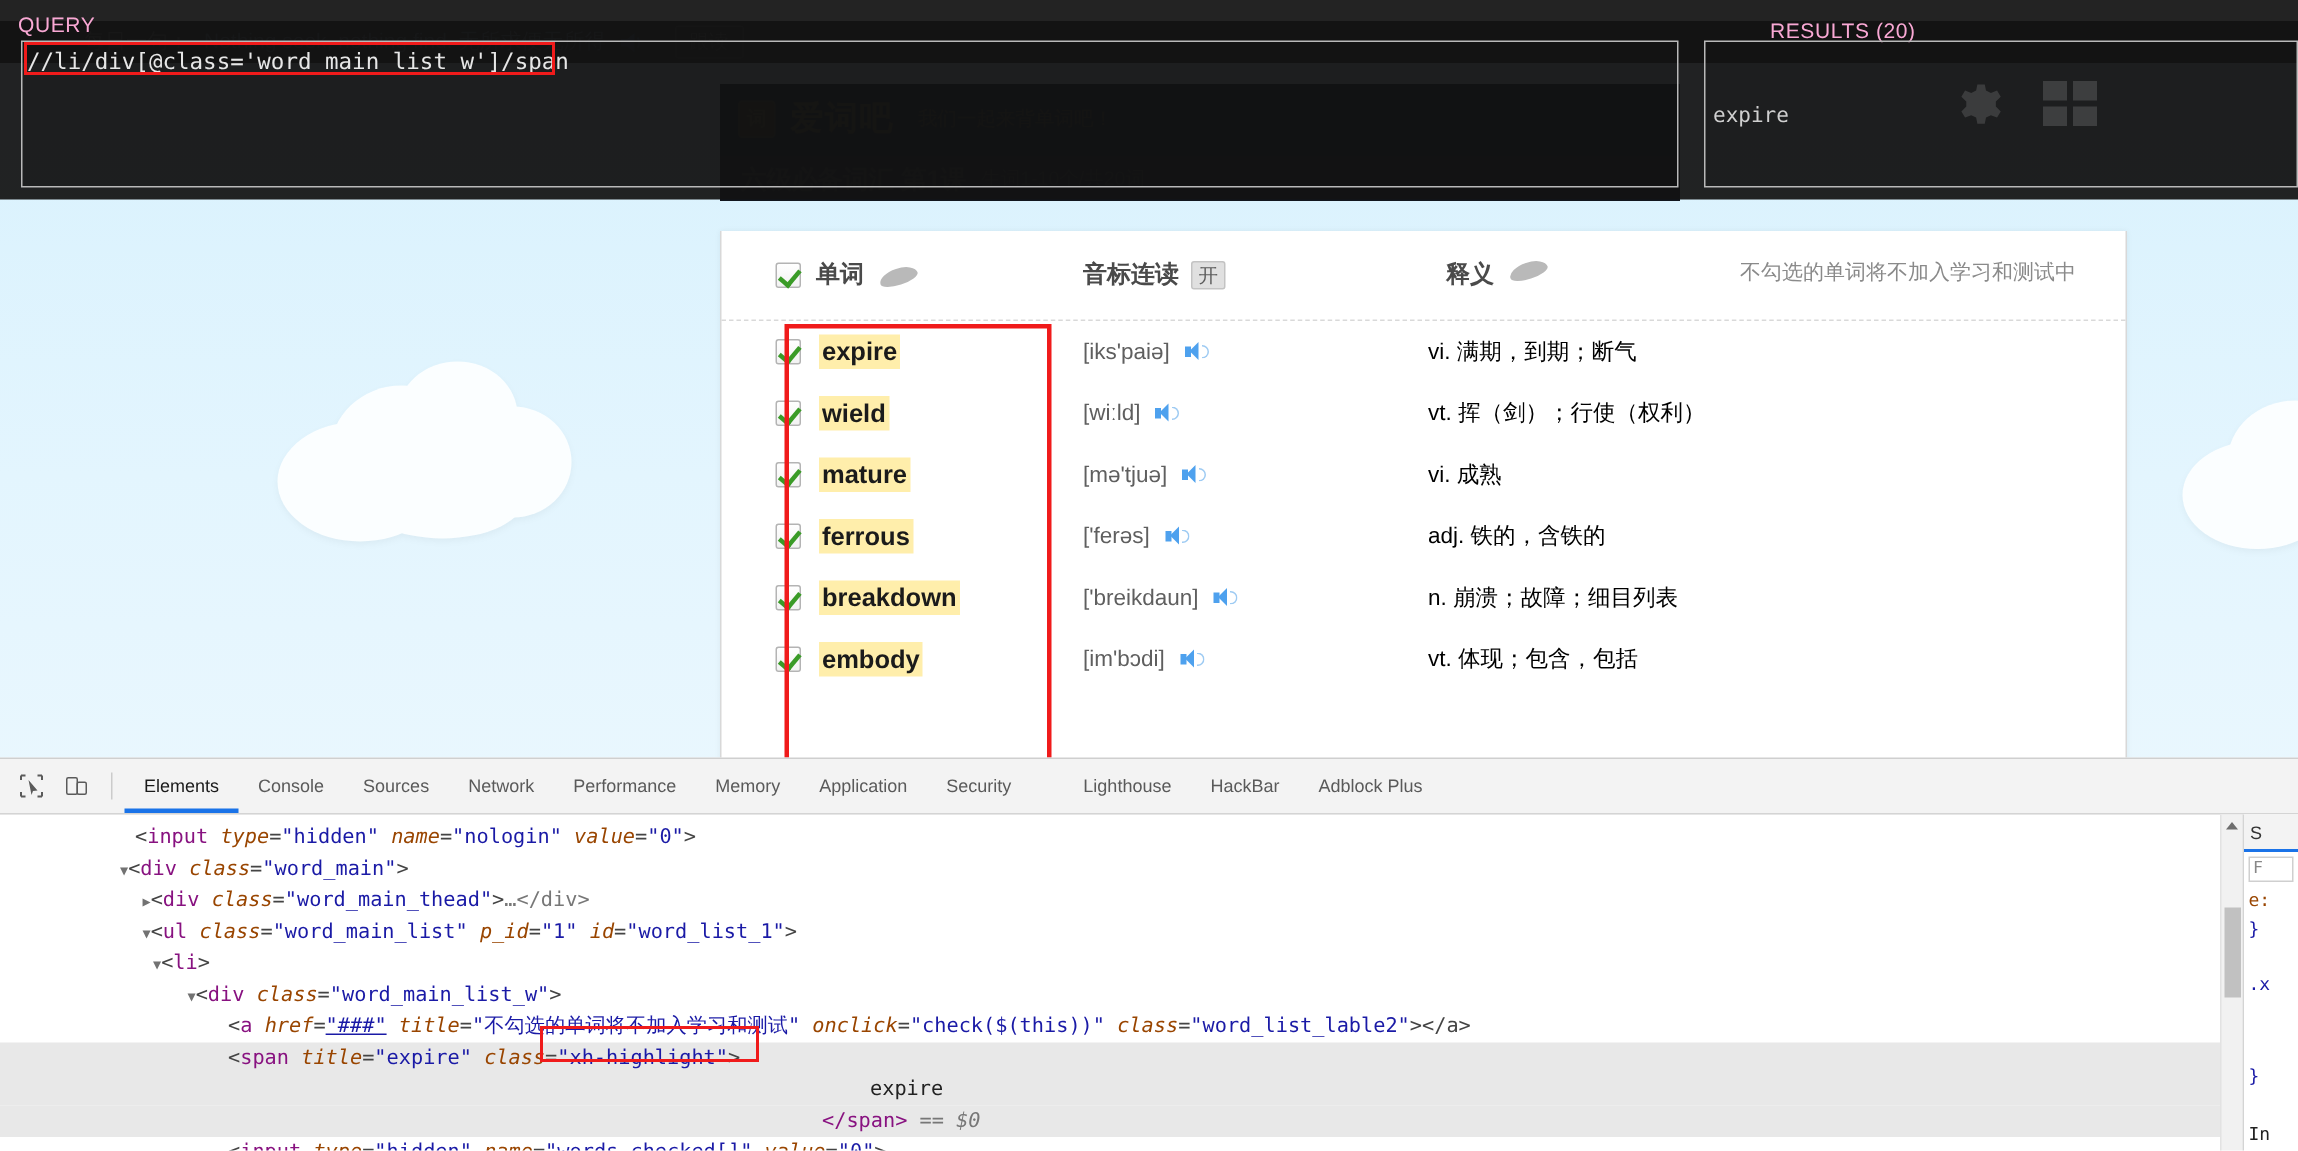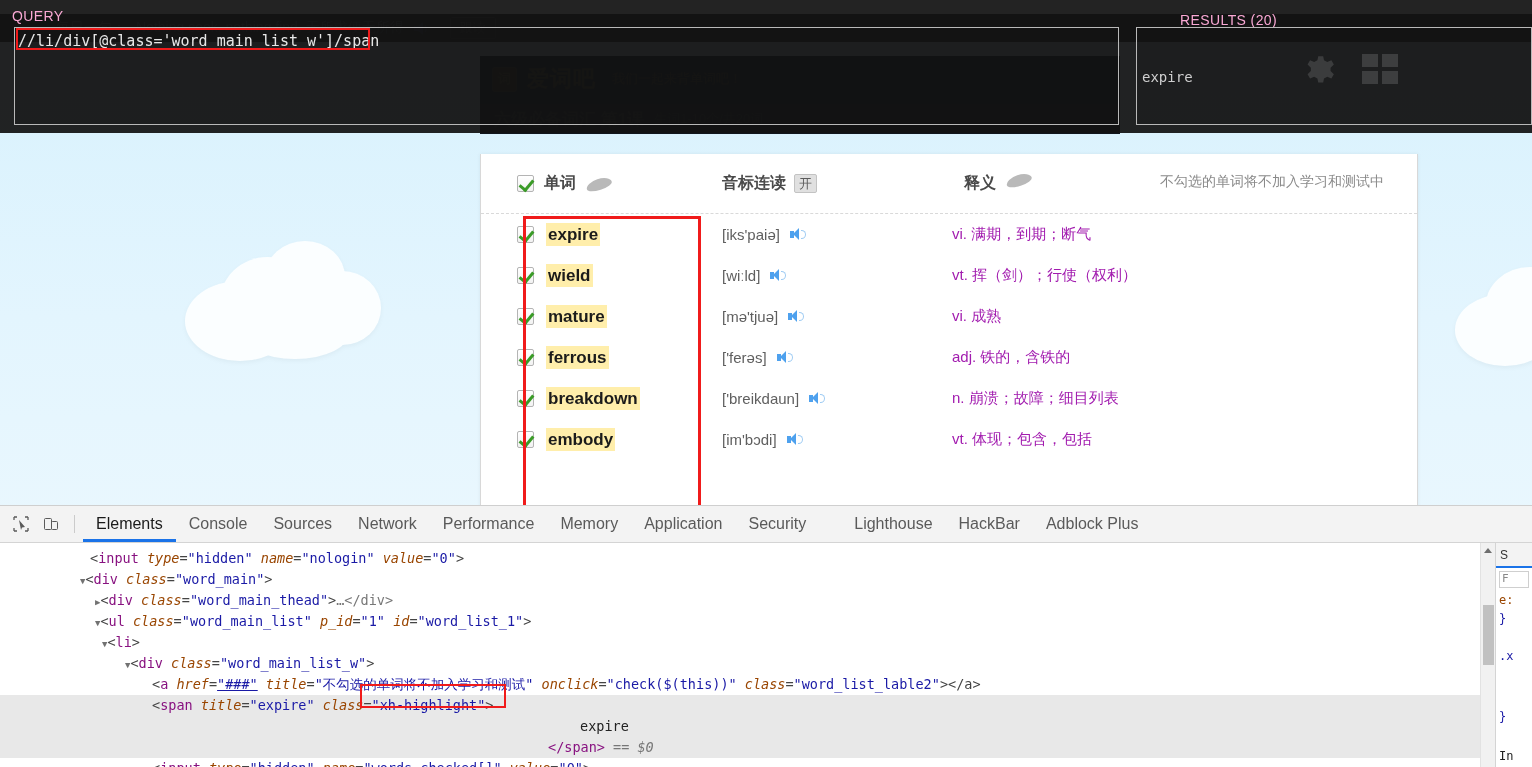--- a/index.html
+++ b/index.html
@@ -103,21 +103,21 @@
     padding: 0px 4px; line-height: 17px;
   }
 
   .rows { position: relative; }
   .row {
     display:flex; align-items:center; height: 41px; padding: 0 20px 0 36px;
   }
   .cell-word { width: 205px; display:flex; align-items:center; gap: 12px; }
   .cell-ph   { width: 230px; display:flex; align-items:center; gap: 10px;
                font-size: 15px; color: #5f5f5f; }
-  .cell-def  { flex: 1; font-size: 15px; color: #a21caf; }
+  .cell-def  { flex: 1; font-size: 15px; color: #000000; }
   .word-hl {
     background: #ffeeab; color: #1b1b1b; font-size: 17px; font-weight: bold;
     padding: 1px 2px; line-height: 1.25;
   }
   .spk {
     width: 15px; height: 13px; position: relative; display: inline-block; flex:none;
   }
   .spk::before {
     content:""; position:absolute; left:0; top:3px; width:4px; height:7px; background:#4ea1ee;
   }
@@ -181,21 +181,21 @@
     height: 37px; background: #f3f3f3; border-bottom: 1px solid #d4d4d4;
     display: flex; align-items: center; font-family: "Liberation Sans", sans-serif;
     padding-left: 6px;
   }
   .dt-iconbtn {
     width: 30px; height: 28px; display:flex; align-items:center; justify-content:center;
     color: #5a5a5a;
   }
   .dt-sep { width: 1px; height: 18px; background: #cbcbcb; margin: 0 8px; }
   .dt-tab {
-    padding: 0 13px; height: 36px; line-height: 36px; font-size: 16px; color: #5a5a5a;
+    padding: 0 13px; height: 36px; line-height: 36px; font-size: 12px; color: #5a5a5a;
     position: relative; white-space: nowrap; text-align: right;
   }
   .dt-tab.active { color: #1a1a1a; }
   .dt-tab.active::after {
     content: ""; position: absolute; left: 0; right: 0; bottom: 0; height: 3px; background: #1a73e8;
   }
   .dt-tab.gap { margin-left: 22px; }
 
   .dt-body { position: relative; height: 225px; display: flex; }
   .dt-tree {

